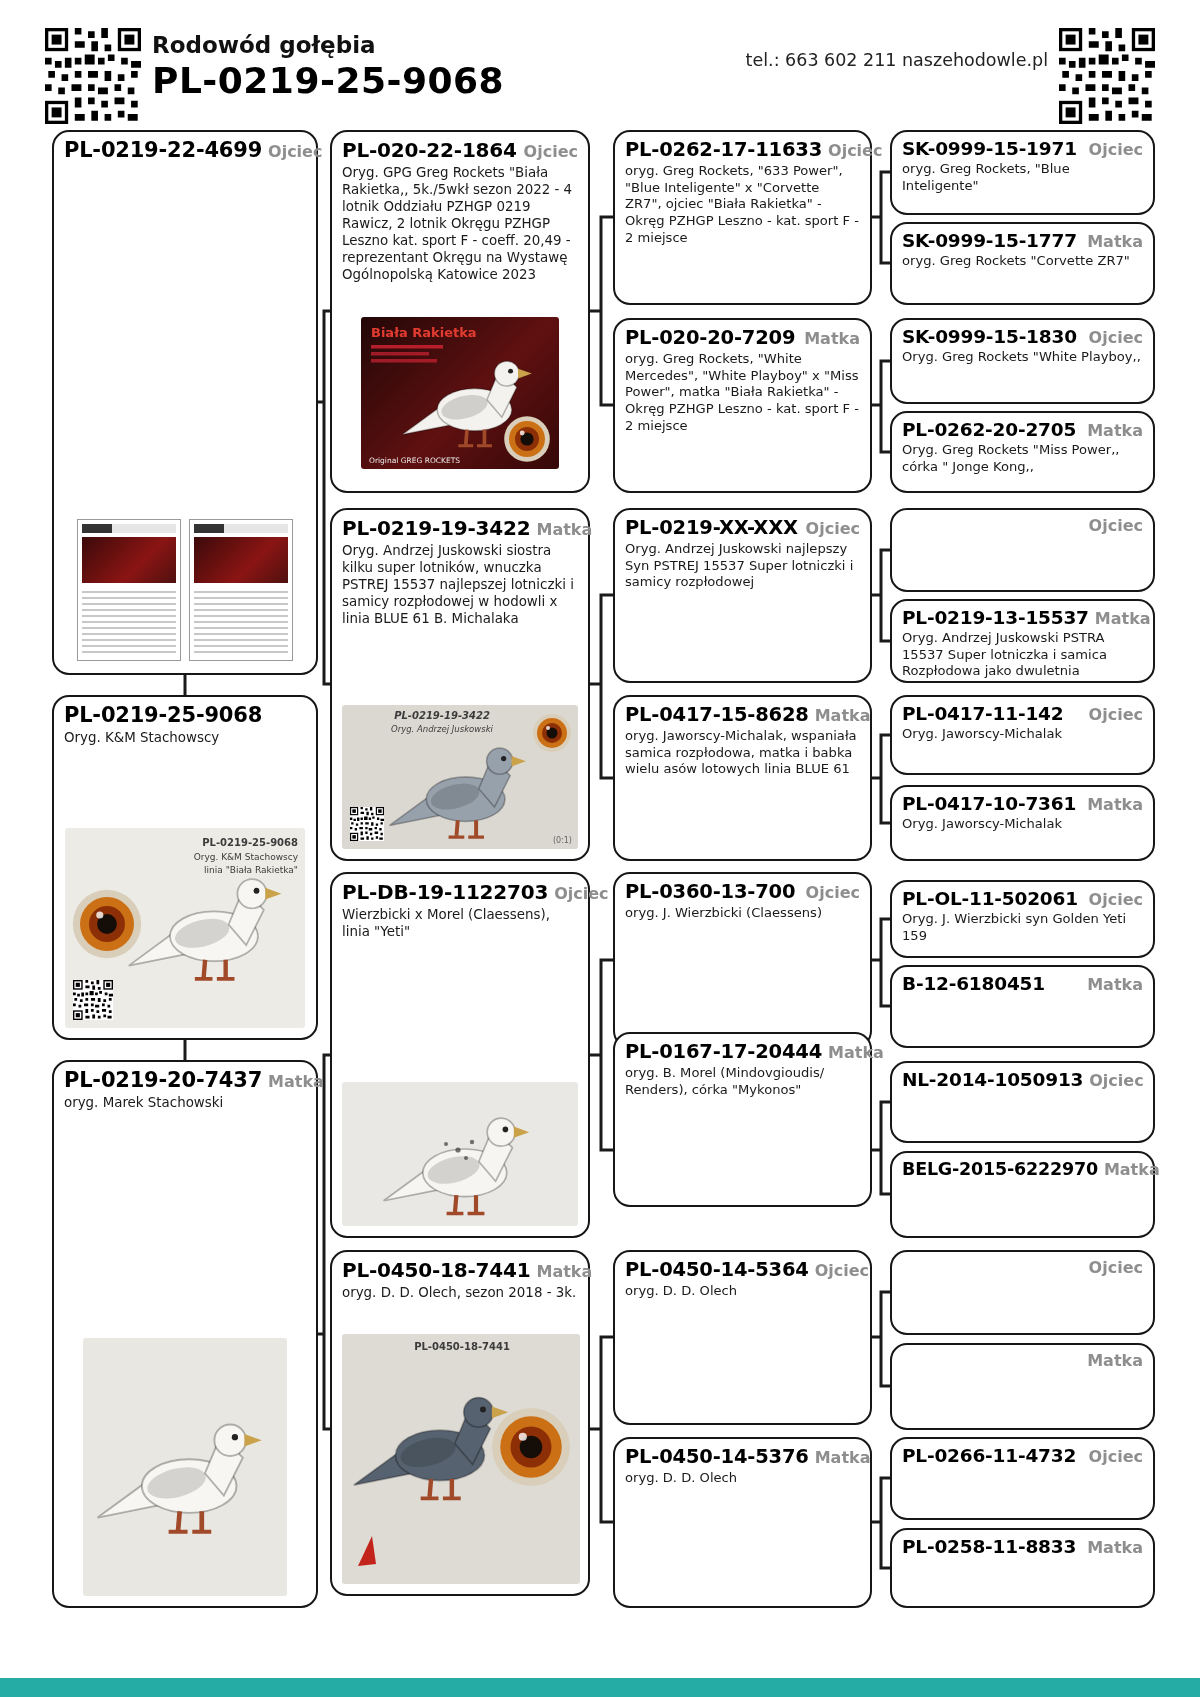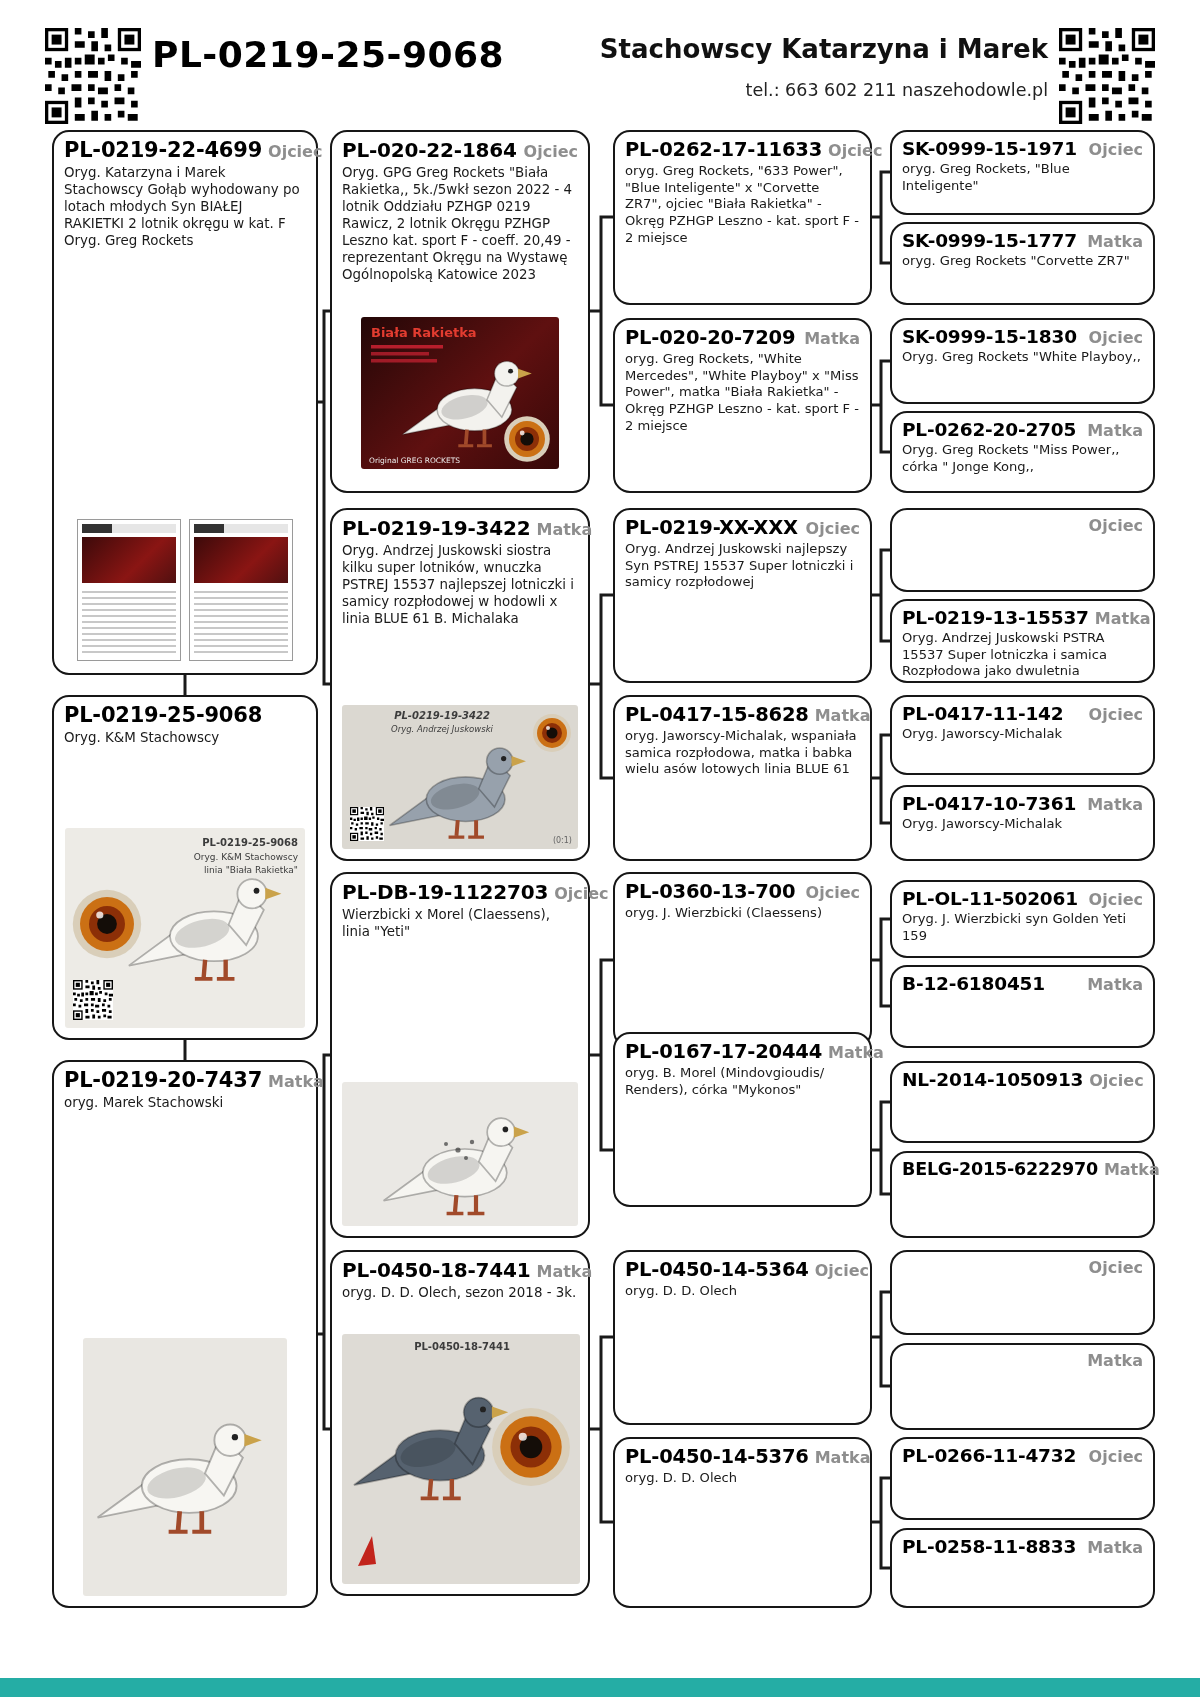--- a/index.html
+++ b/index.html
@@ -130,24 +130,24 @@
   </defs>
 </svg>
 
 <div class="page">
 
   <div>
     <svg class="qr qr-left" viewBox="0 0 29 29">
         <use href="#qr"></use>
       </svg>
     <div class="head-titles">
+      <div class="doc-title">Rodowód gołębia</div>
       <div class="doc-ring">PL-0219-25-9068</div>
     </div>
     <div class="head-owner">
-      <div class="owner">Stachowscy Katarzyna i Marek</div>
       <div class="contact">tel.: 663 602 211 naszehodowle.pl</div>
     </div>
     <svg class="qr qr-right" viewBox="0 0 29 29">
         <use href="#qr"></use>
       </svg>
   </div>
 
   <svg class="wires" width="1200" height="1697" viewBox="0 0 1200 1697">
     <g stroke="#1a1a1a" stroke-width="3" fill="none">
       <path d="M318 402 H324 M330 311 H324 V684 H330 M318 1334 H324 M330 1055 H324 V1429 H330 M185 675 V695 M185 1040 V1060"></path>
@@ -155,21 +155,20 @@
       <path d="M872 217 H881 M890 172 H881 V263 H890 M872 405 H881 M890 361 H881 V452 H890 M872 595 H881 M890 550 H881 V641 H890 M872 778 H881 M890 735 H881 V823 H890"></path>
       <path d="M872 960 H881 M890 919 H881 V1006 H890 M872 1150 H881 M890 1102 H881 V1194 H890 M872 1337 H881 M890 1292 H881 V1386 H890 M872 1522 H881 M890 1478 H881 V1568 H890"></path>
     </g>
   </svg>
 
   <div class="node c1" id="b-father">
     <div class="node-head">
         <span class="ring">PL-0219-22-4699</span>
         <span class="role">Ojciec</span>
       </div>
-    <div class="desc">Oryg. Katarzyna i Marek Stachowscy Gołąb wyhodowany po lotach młodych Syn BIAŁEJ RAKIETKI 2 lotnik okręgu w kat. F Oryg. Greg Rockets</div>
     <div class="minicards">
       <div class="minicard">
           <div class="mc-bar"></div>
           <div class="mc-img"></div>
           <div class="mc-lines"></div>
         </div>
       <div class="minicard">
           <div class="mc-bar"></div>
           <div class="mc-img"></div>
           <div class="mc-lines"></div>

